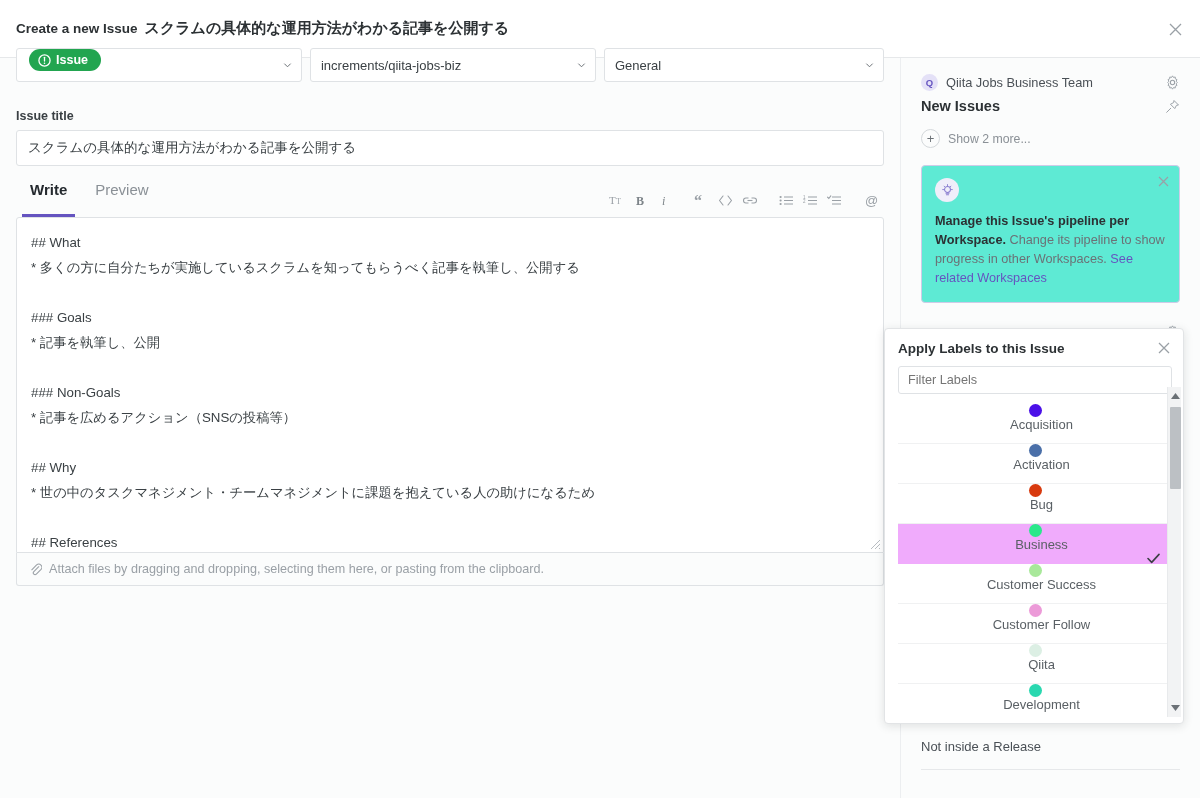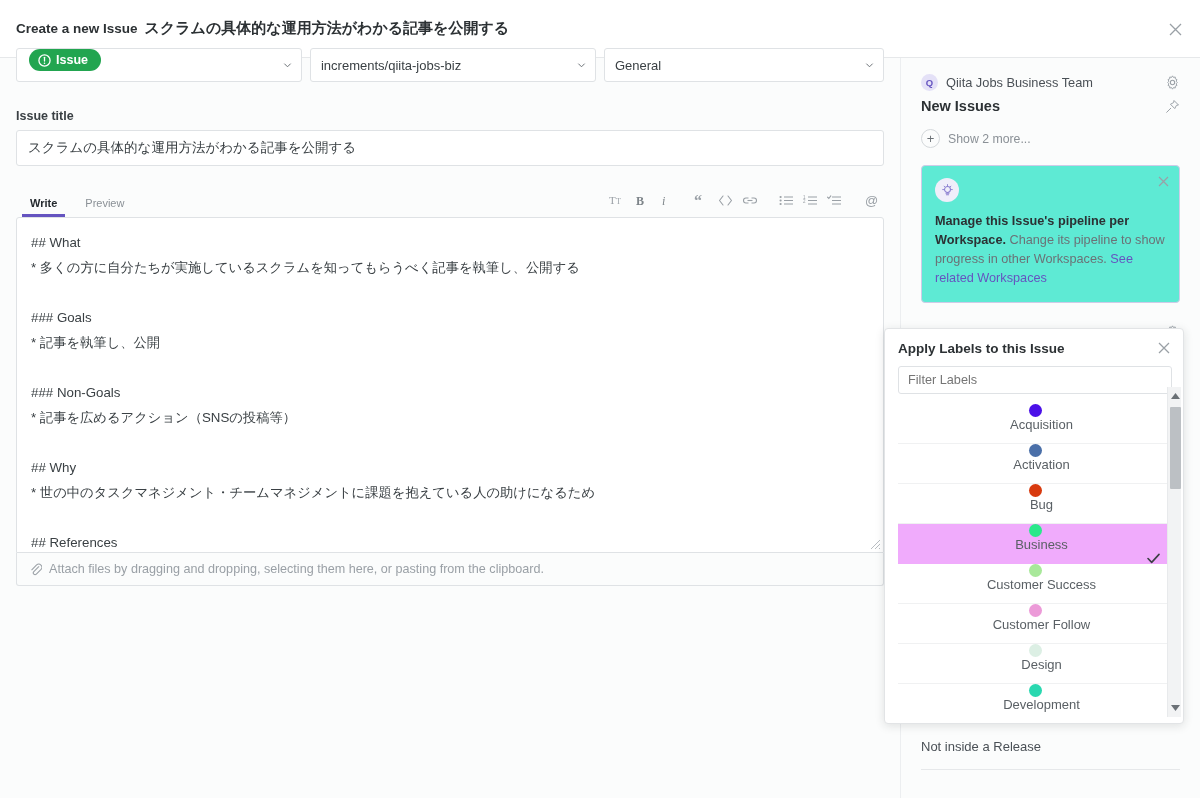--- a/index.html
+++ b/index.html
@@ -106,22 +106,22 @@
   .editor {
     margin-top: 19px;
     width: 868px;
   }
   .editor-tabs {
     display: flex; align-items: flex-end;
     height: 32px;
     position: relative;
   }
   .etab {
-    font-size: 11px; color: #8a9096;
-    padding: 0 14px 8px 14px;
+    font-size: 15px; color: #8a9096;
+    padding: 0 14px 19px 14px;
     cursor: pointer;
     position: relative;
   }
   .etab.active { color: #24292e; font-weight: bold; }
   .etab.active:after {
     content: ""; position: absolute;
     left: 6px; right: 6px; bottom: 0; height: 3px;
     background: #6554c0;
   }
   .etab-tools {
@@ -631,21 +631,21 @@
         <div class="lbl-row">
           <span class="lbl-dot" style="background: rgb(168, 232, 154);"></span>
           <span class="lbl-name">Customer Success</span>
         </div>
         <div class="lbl-row">
           <span class="lbl-dot" style="background: rgb(236, 154, 216);"></span>
           <span class="lbl-name">Customer Follow</span>
         </div>
         <div class="lbl-row">
           <span class="lbl-dot" style="background: rgb(220, 239, 228);"></span>
-          <span class="lbl-name">Design</span>
+          <span class="lbl-name">Qiita</span>
         </div>
         <div class="lbl-row">
           <span class="lbl-dot" style="background: rgb(42, 216, 176);"></span>
           <span class="lbl-name">Development</span>
         </div>
       </div>
 
     <div class="pop-scroll">
       <span class="arr up">
         <svg width="9" height="6" viewBox="0 0 9 6" aria-hidden="true">

